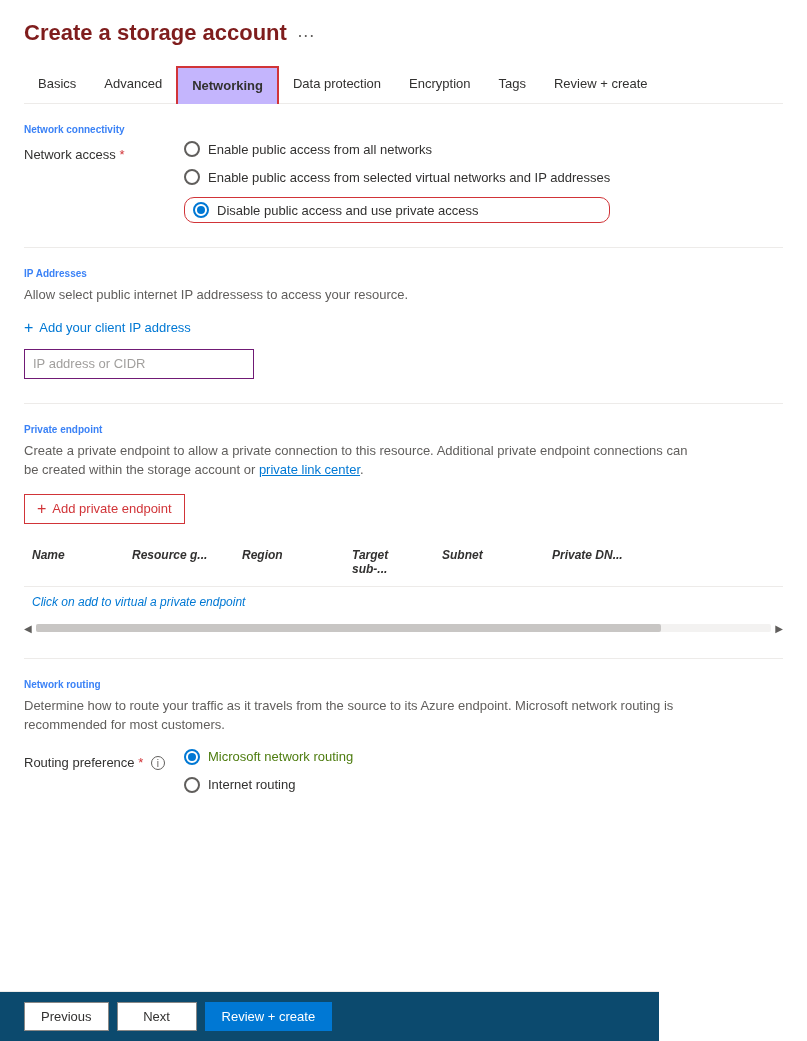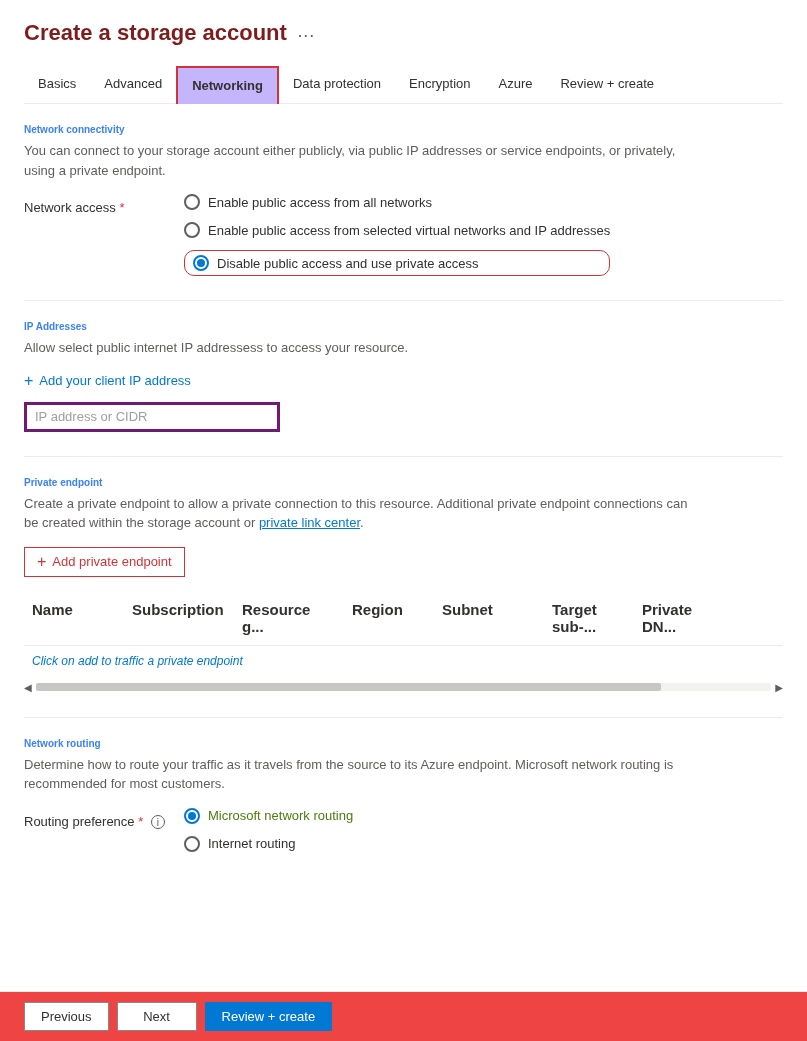--- a/index.html
+++ b/index.html
@@ -158,25 +158,25 @@
       margin-bottom: 12px;
     }
 
     .plus-icon {
       font-size: 16px;
       font-weight: 300;
       color: #0078d4;
     }
 
     .text-input {
-      border: 3px solid #701a75;
+      border: 1px solid #701a75;
       padding: 5px 8px;
       font-size: 13px;
       color: #323130;
-      width: 256px;
+      width: 230px;
       height: 30px;
       outline: none;
     }
 
     .text-input::placeholder {
       color: #a19f9d;
     }
 
     .add-endpoint-btn {
       display: flex;
@@ -200,24 +200,25 @@
 
     .table-header {
       display: grid;
       grid-template-columns: 100px 110px 110px 90px 110px 90px 90px;
       background: #fff;
       border-bottom: 1px solid #edebe9;
       padding: 6px 0;
     }
 
     .table-header-cell {
-      font-size: 15px;
+      font-size: 12px;
       font-weight: 600;
       color: #323130;
       padding: 4px 8px;
+      font-style: italic;
     }
 
     .table-empty {
       font-size: 12px;
       color: #0078d4;
       font-style: italic;
       padding: 8px 8px;
     }
 
     .table-scrollbar-row {
@@ -245,22 +246,22 @@
       height: 8px;
       background: #c8c6c4;
       border-radius: 2px;
       width: 85%;
     }
 
     .footer-bar {
       position: fixed;
       bottom: 0;
       left: 0;
-      width: 807px;
-      background: #ef4444;
+      width: 659px;
+      background: #0c4a6e;
       border-top: 1px solid #edebe9;
       padding: 10px 24px;
       display: flex;
       gap: 8px;
       align-items: center;
     }
 
     .btn-secondary {
       border: 1px solid #8a8886;
       background: #fff;
@@ -309,29 +310,28 @@
       <h1 class="page-title">Create a storage account</h1>
       <span style="font-size:18px; color:#605e5c;">···</span>
     </div>
 
     <div class="tabs-container">
       <span class="tab">Basics</span>
       <span class="tab">Advanced</span>
       <span class="tab active">Networking</span>
       <span class="tab">Data protection</span>
       <span class="tab">Encryption</span>
-      <span class="tab">Azure</span>
+      <span class="tab">Tags</span>
       <span class="tab">Review + create</span>
     </div>
 
     <div class="content-area">
 
       <div class="section">
         <div class="section-title">Network connectivity</div>
-        <div class="section-desc">You can connect to your storage account either publicly, via public IP addresses or service endpoints, or privately, using a private endpoint.</div>
 
         <div class="field-row">
           <div class="field-label">
             <span>Network access</span>
             <span class="required"> *</span>
           </div>
           <div class="radio-group">
 
             <label class="radio-option">
               <div class="radio-input"></div>
@@ -374,28 +374,27 @@
         </div>
 
         <button class="add-endpoint-btn">
           <span class="plus-icon" style="color:#d13438;">+</span>
           <span>Add private endpoint</span>
         </button>
 
         <div class="table-container">
           <div class="table-header">
             <div class="table-header-cell">Name</div>
-            <div class="table-header-cell">Subscription</div>
             <div class="table-header-cell">Resource g...</div>
             <div class="table-header-cell">Region</div>
+            <div class="table-header-cell">Target sub-...</div>
             <div class="table-header-cell">Subnet</div>
-            <div class="table-header-cell">Target sub-...</div>
             <div class="table-header-cell">Private DN...</div>
           </div>
-          <div class="table-empty">Click on add to traffic a private endpoint</div>
+          <div class="table-empty">Click on add to virtual a private endpoint</div>
         </div>
 
         <div class="table-scrollbar-row">
           <span class="scroll-arrow">◀</span>
           <div class="scrollbar-track">
             <div class="scrollbar-thumb"></div>
           </div>
           <span class="scroll-arrow">▶</span>
         </div>
       </div>

